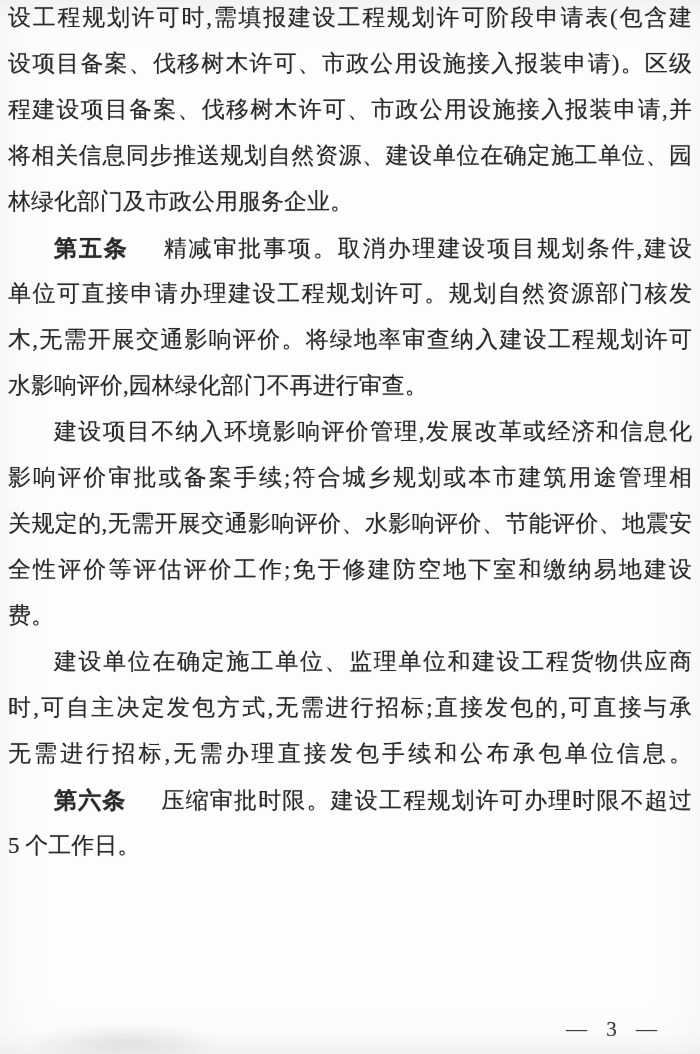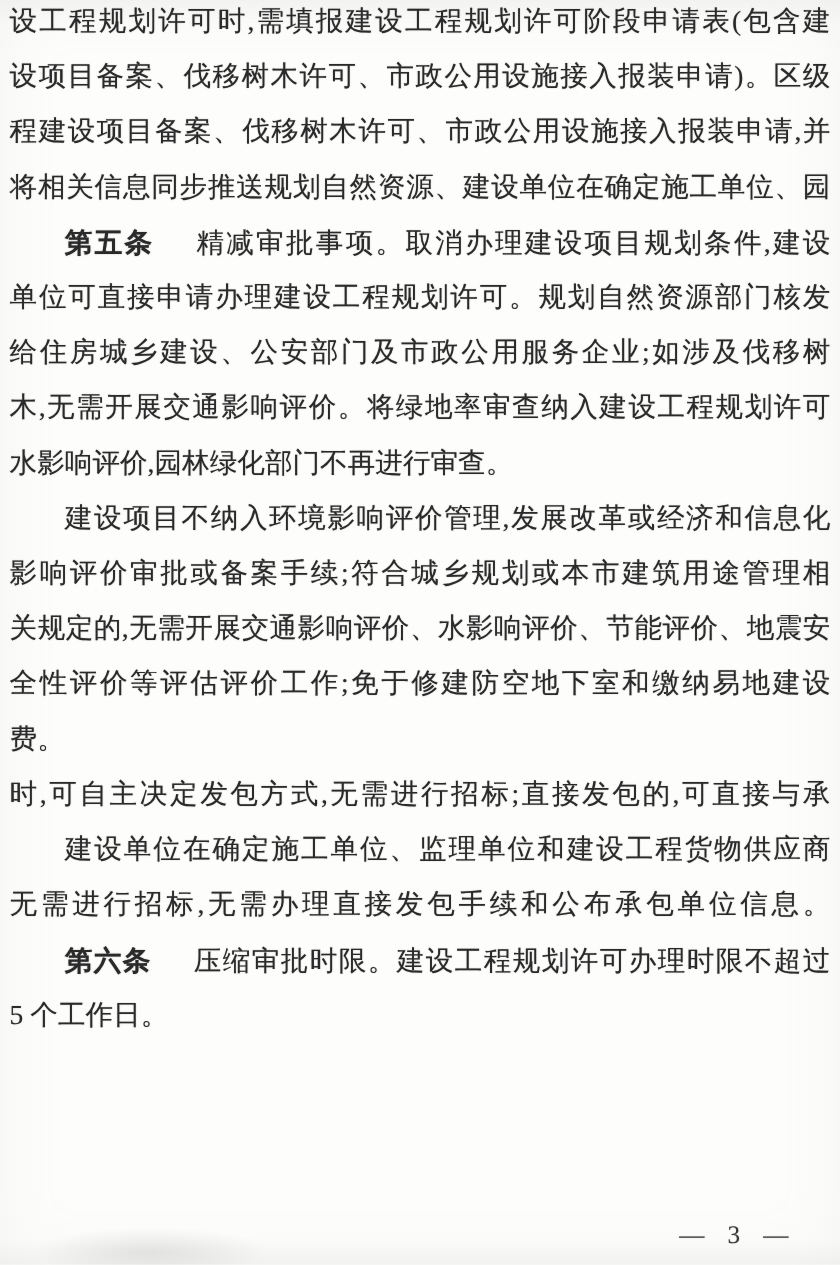--- a/index.html
+++ b/index.html
@@ -58,37 +58,37 @@
 </head>
 <body>
 
 <div class="scan-vignette"></div>
 
 <div class="content">
   <div class="line justify">设工程规划许可时,需填报建设工程规划许可阶段申请表(包含建</div>
   <div class="line justify">设项目备案、伐移树木许可、市政公用设施接入报装申请)。区级</div>
   <div class="line justify">程建设项目备案、伐移树木许可、市政公用设施接入报装申请,并</div>
   <div class="line justify">将相关信息同步推送规划自然资源、建设单位在确定施工单位、园</div>
+  <div class="line">林绿化部门及市政公用服务企业。</div>
 
   <div class="line justify indent">
     <span class="art-head">第五条</span><span>精减审批事项。取消办理建设项目规划条件,建设</span>
   </div>
   <div class="line justify">单位可直接申请办理建设工程规划许可。规划自然资源部门核发</div>
-  <div class="line justify">给住房城乡建设、公安部门及市政公用服务企业;如涉及伐移树</div>
   <div class="line justify">木,无需开展交通影响评价。将绿地率审查纳入建设工程规划许可</div>
   <div class="line">水影响评价,园林绿化部门不再进行审查。</div>
 
   <div class="line justify indent">建设项目不纳入环境影响评价管理,发展改革或经济和信息化</div>
   <div class="line justify">影响评价审批或备案手续;符合城乡规划或本市建筑用途管理相</div>
   <div class="line justify">关规定的,无需开展交通影响评价、水影响评价、节能评价、地震安</div>
   <div class="line justify">全性评价等评估评价工作;免于修建防空地下室和缴纳易地建设</div>
   <div class="line">费。</div>
 
+  <div class="line justify indent">建设单位在确定施工单位、监理单位和建设工程货物供应商</div>
   <div class="line justify">时,可自主决定发包方式,无需进行招标;直接发包的,可直接与承</div>
-  <div class="line justify indent">建设单位在确定施工单位、监理单位和建设工程货物供应商</div>
   <div class="line justify">无需进行招标,无需办理直接发包手续和公布承包单位信息。</div>
 
   <div class="line justify indent">
     <span class="art-head">第六条</span><span>压缩审批时限。建设工程规划许可办理时限不超过</span>
   </div>
   <div class="line">5 个工作日。</div>
 </div>
 
 <div class="footer">— 3 —</div>
 

